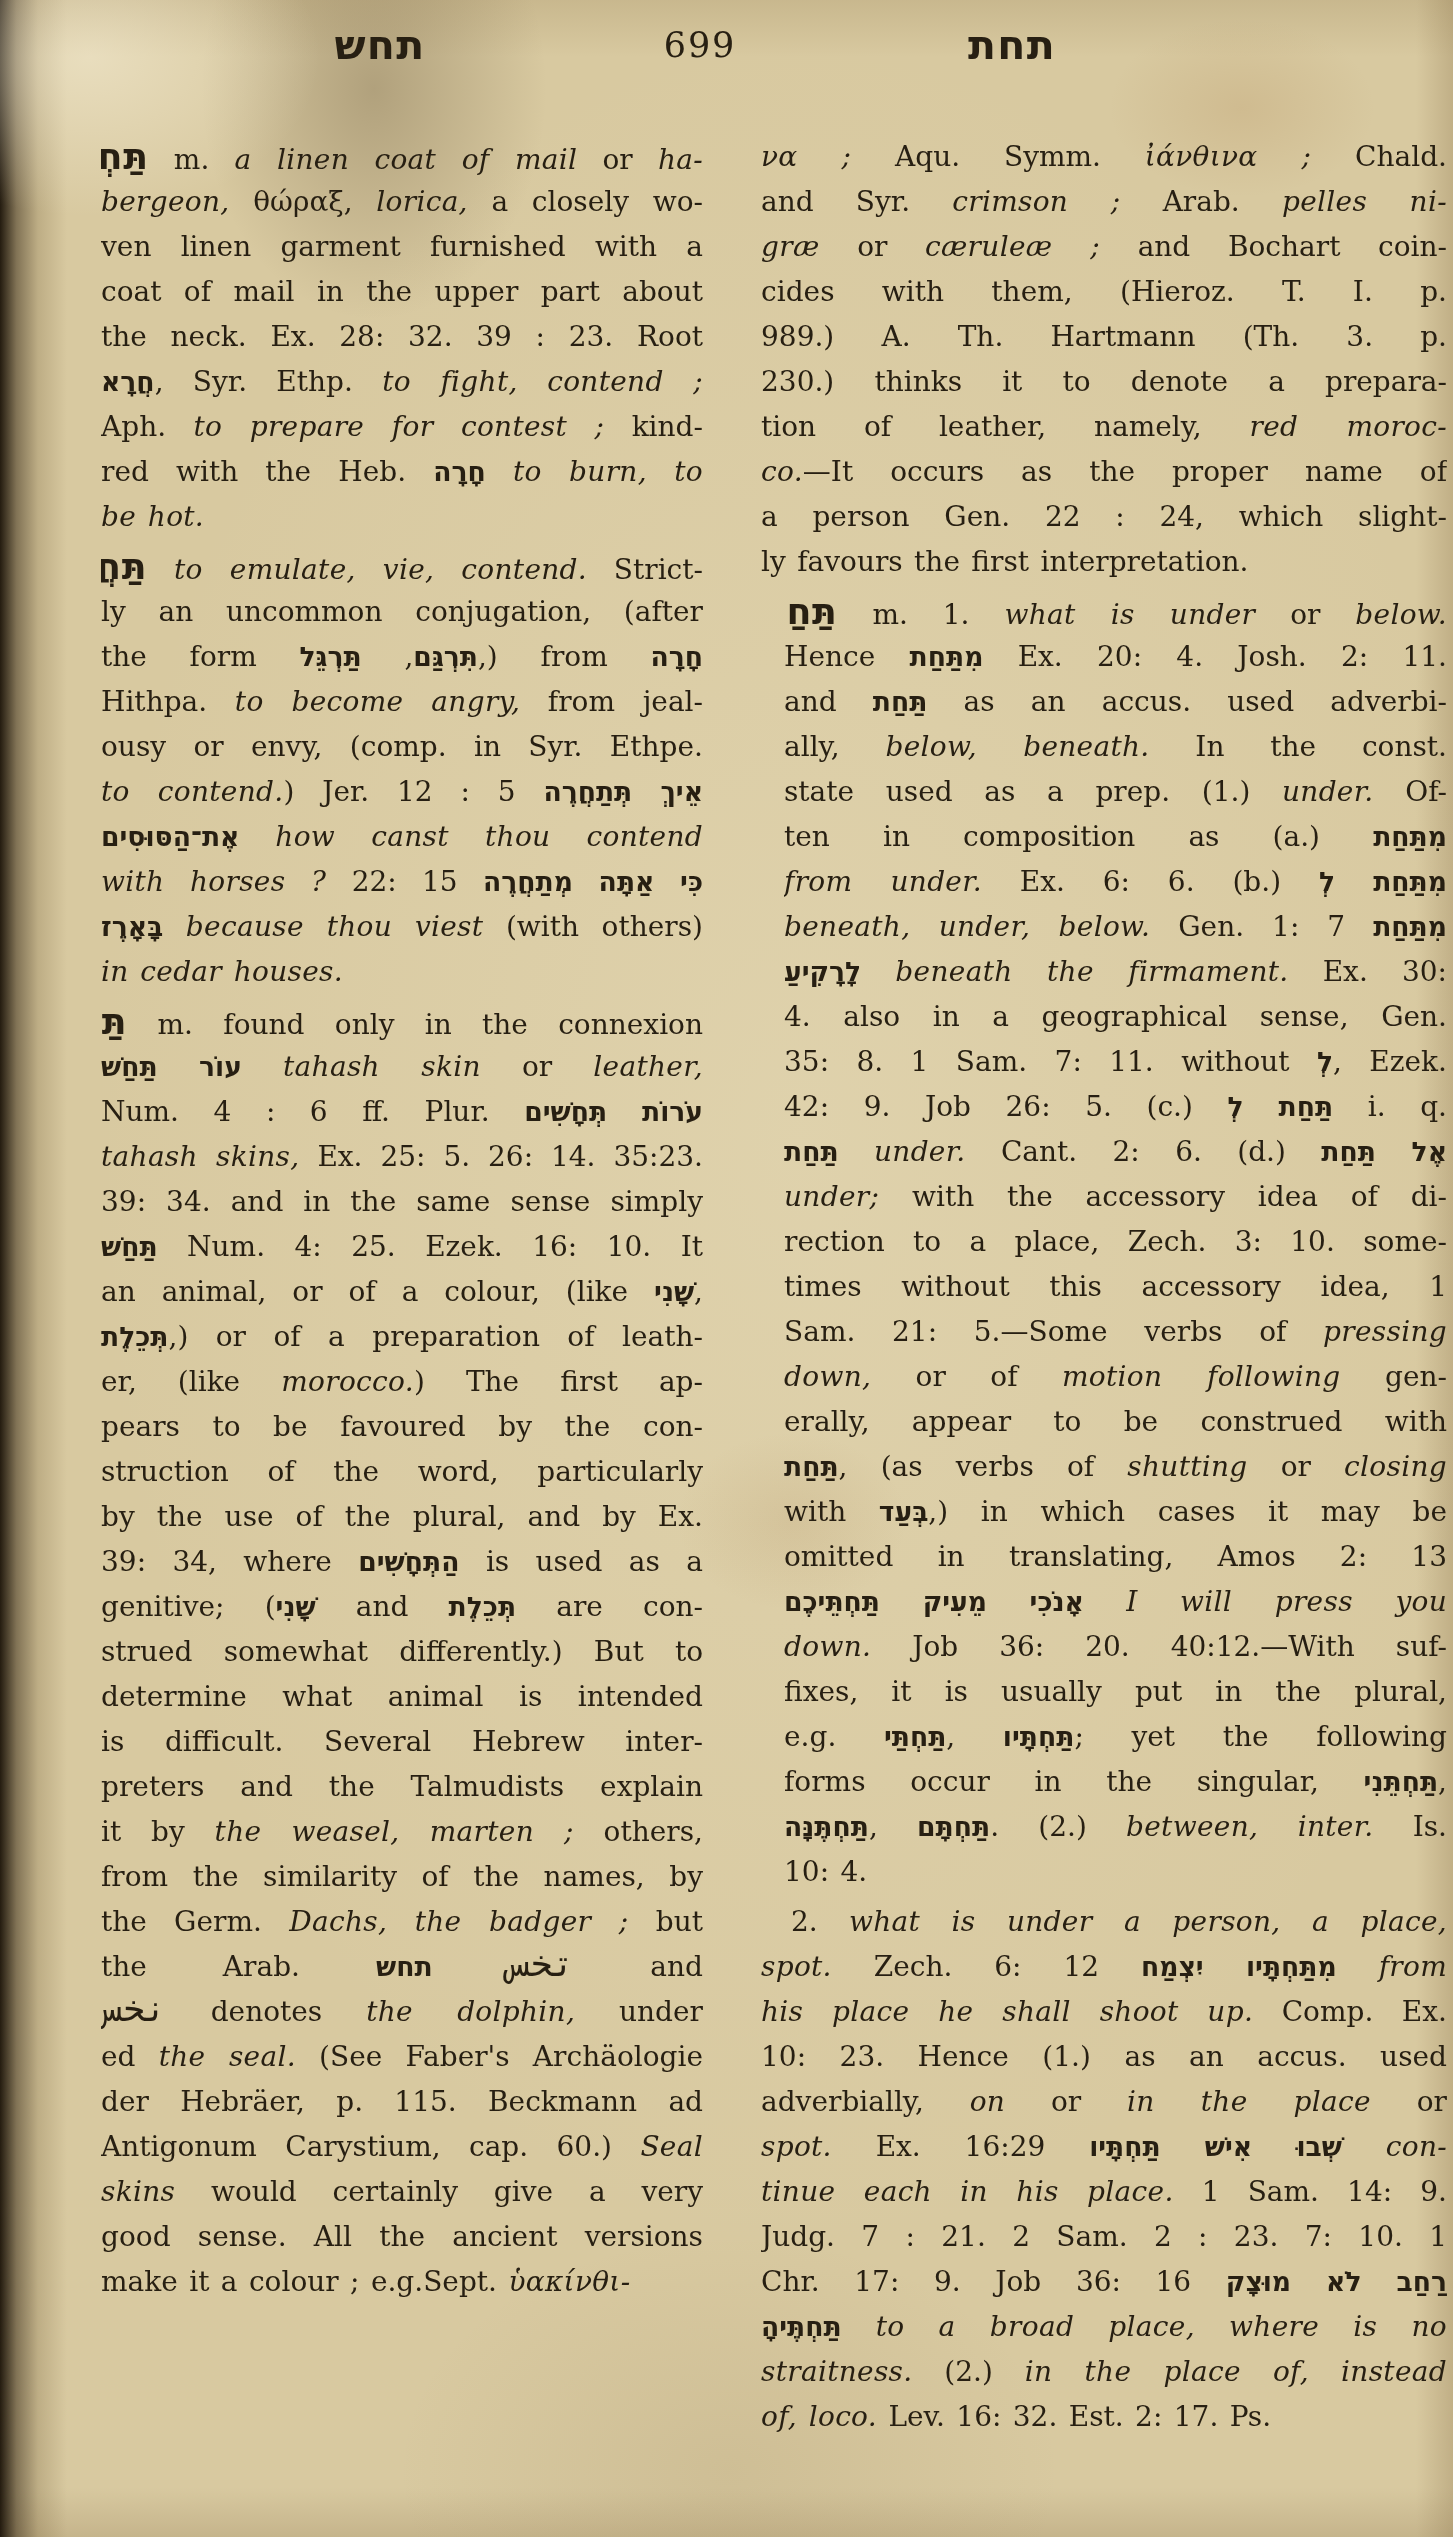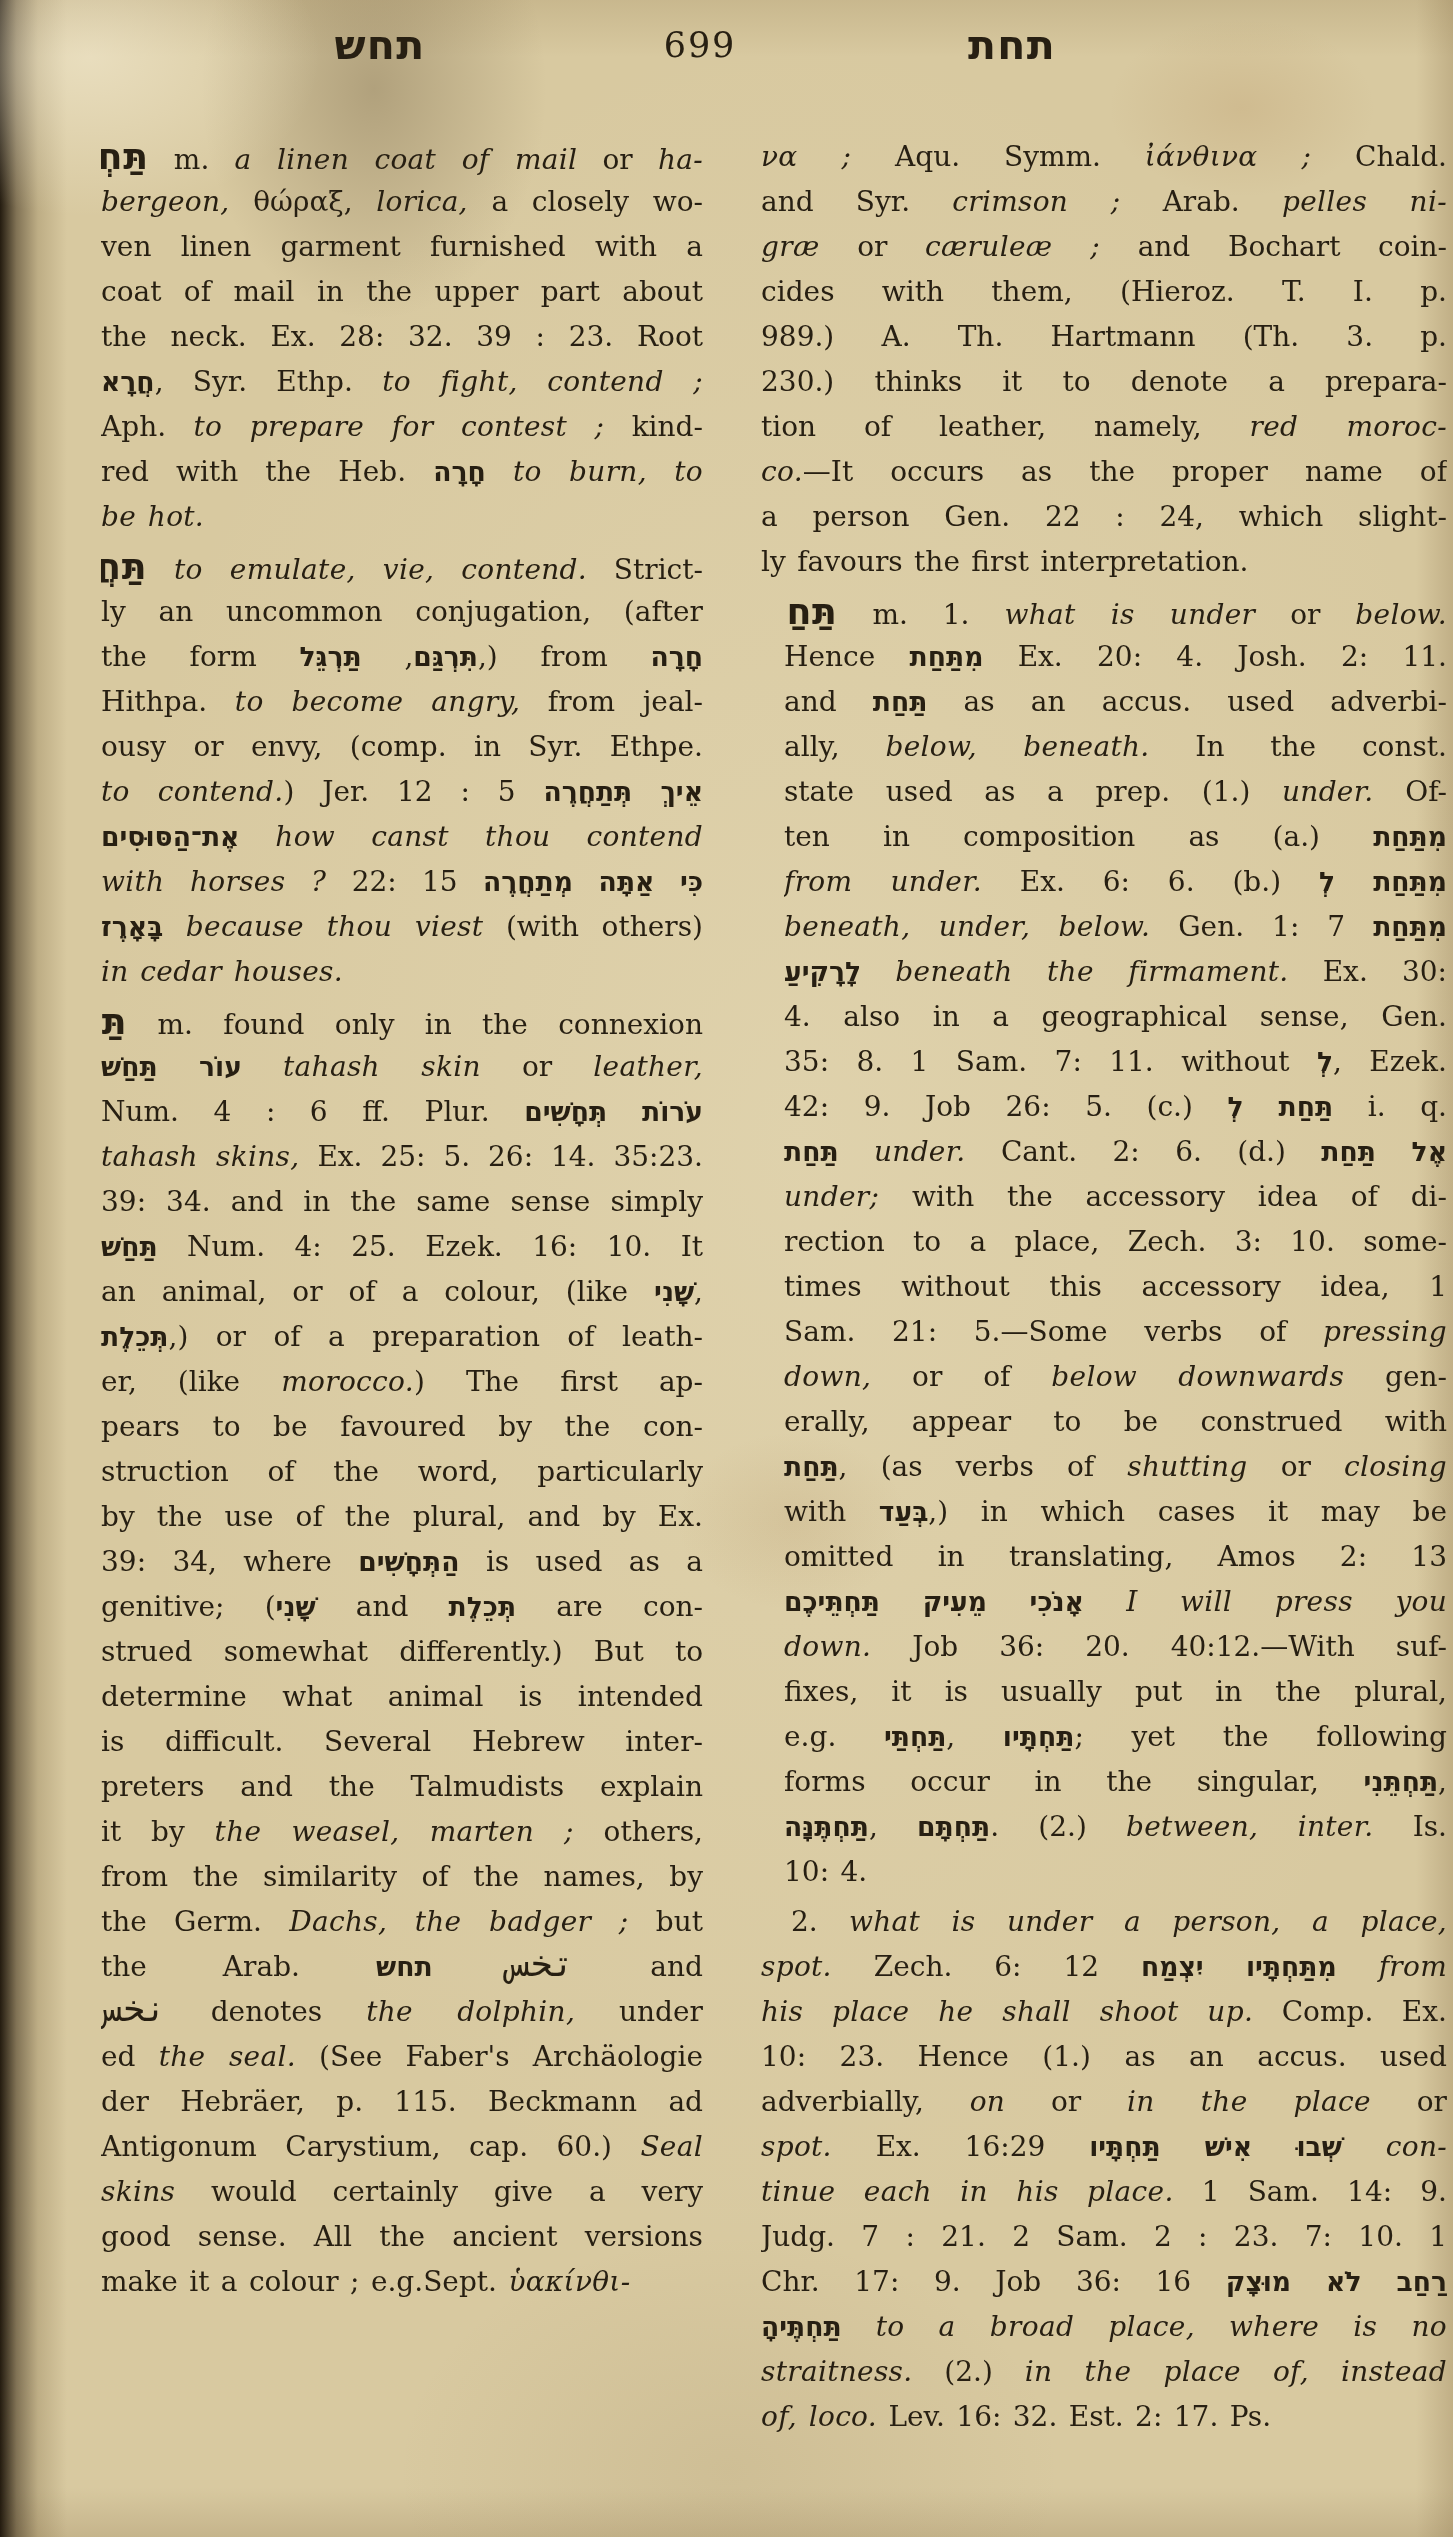--- a/index.html
+++ b/index.html
@@ -173,21 +173,21 @@
         <div class="line"><i>beneath, under, below.</i> Gen. 1: 7 <span class="heb">מִתַּחַת</span></div>
         <div class="line"><span class="heb">לָרָקִיעַ</span> <i>beneath the firmament.</i> Ex. 30:</div>
         <div class="line">4. also in a geographical sense, Gen.</div>
         <div class="line">35: 8. 1 Sam. 7: 11. without <span class="heb">לְ</span>, Ezek.</div>
         <div class="line">42: 9. Job 26: 5. (c.) <span class="heb">תַּחַת לְ</span> i. q.</div>
         <div class="line"><span class="heb">תַּחַת</span> <i>under.</i> Cant. 2: 6. (d.) <span class="heb">אֶל תַּחַת</span></div>
         <div class="line"><i>under;</i> with the accessory idea of di-</div>
         <div class="line">rection to a place, Zech. 3: 10. some-</div>
         <div class="line">times without this accessory idea, 1</div>
         <div class="line">Sam. 21: 5.—Some verbs of <i>pressing</i></div>
-        <div class="line"><i>down,</i> or of <i>below downwards</i> gen-</div>
+        <div class="line"><i>down,</i> or of <i>motion following</i> gen-</div>
         <div class="line">erally, appear to be construed with</div>
         <div class="line"><span class="heb">תַּחַת</span>, (as verbs of <i>shutting</i> or <i>closing</i></div>
         <div class="line">with <span class="heb">בְּעַד</span>,) in which cases it may be</div>
         <div class="line">omitted in translating, Amos 2: 13</div>
         <div class="line"><span class="heb">אָנֹכִי מֵעִיק תַּחְתֵּיכֶם</span> <i>I will press you</i></div>
         <div class="line"><i>down.</i> Job 36: 20. 40:12.—With suf-</div>
         <div class="line">fixes, it is usually put in the plural,</div>
         <div class="line">e.g. <span class="heb">תַּחְתַּי</span>, <span class="heb">תַּחְתָּיו</span>; yet the following</div>
         <div class="line">forms occur in the singular, <span class="heb">תַּחְתֵּנִי</span>,</div>
         <div class="line"><span class="heb">תַּחְתֶּנָּה</span>, <span class="heb">תַּחְתָּם</span>. (2.) <i>between, inter.</i> Is.</div>

